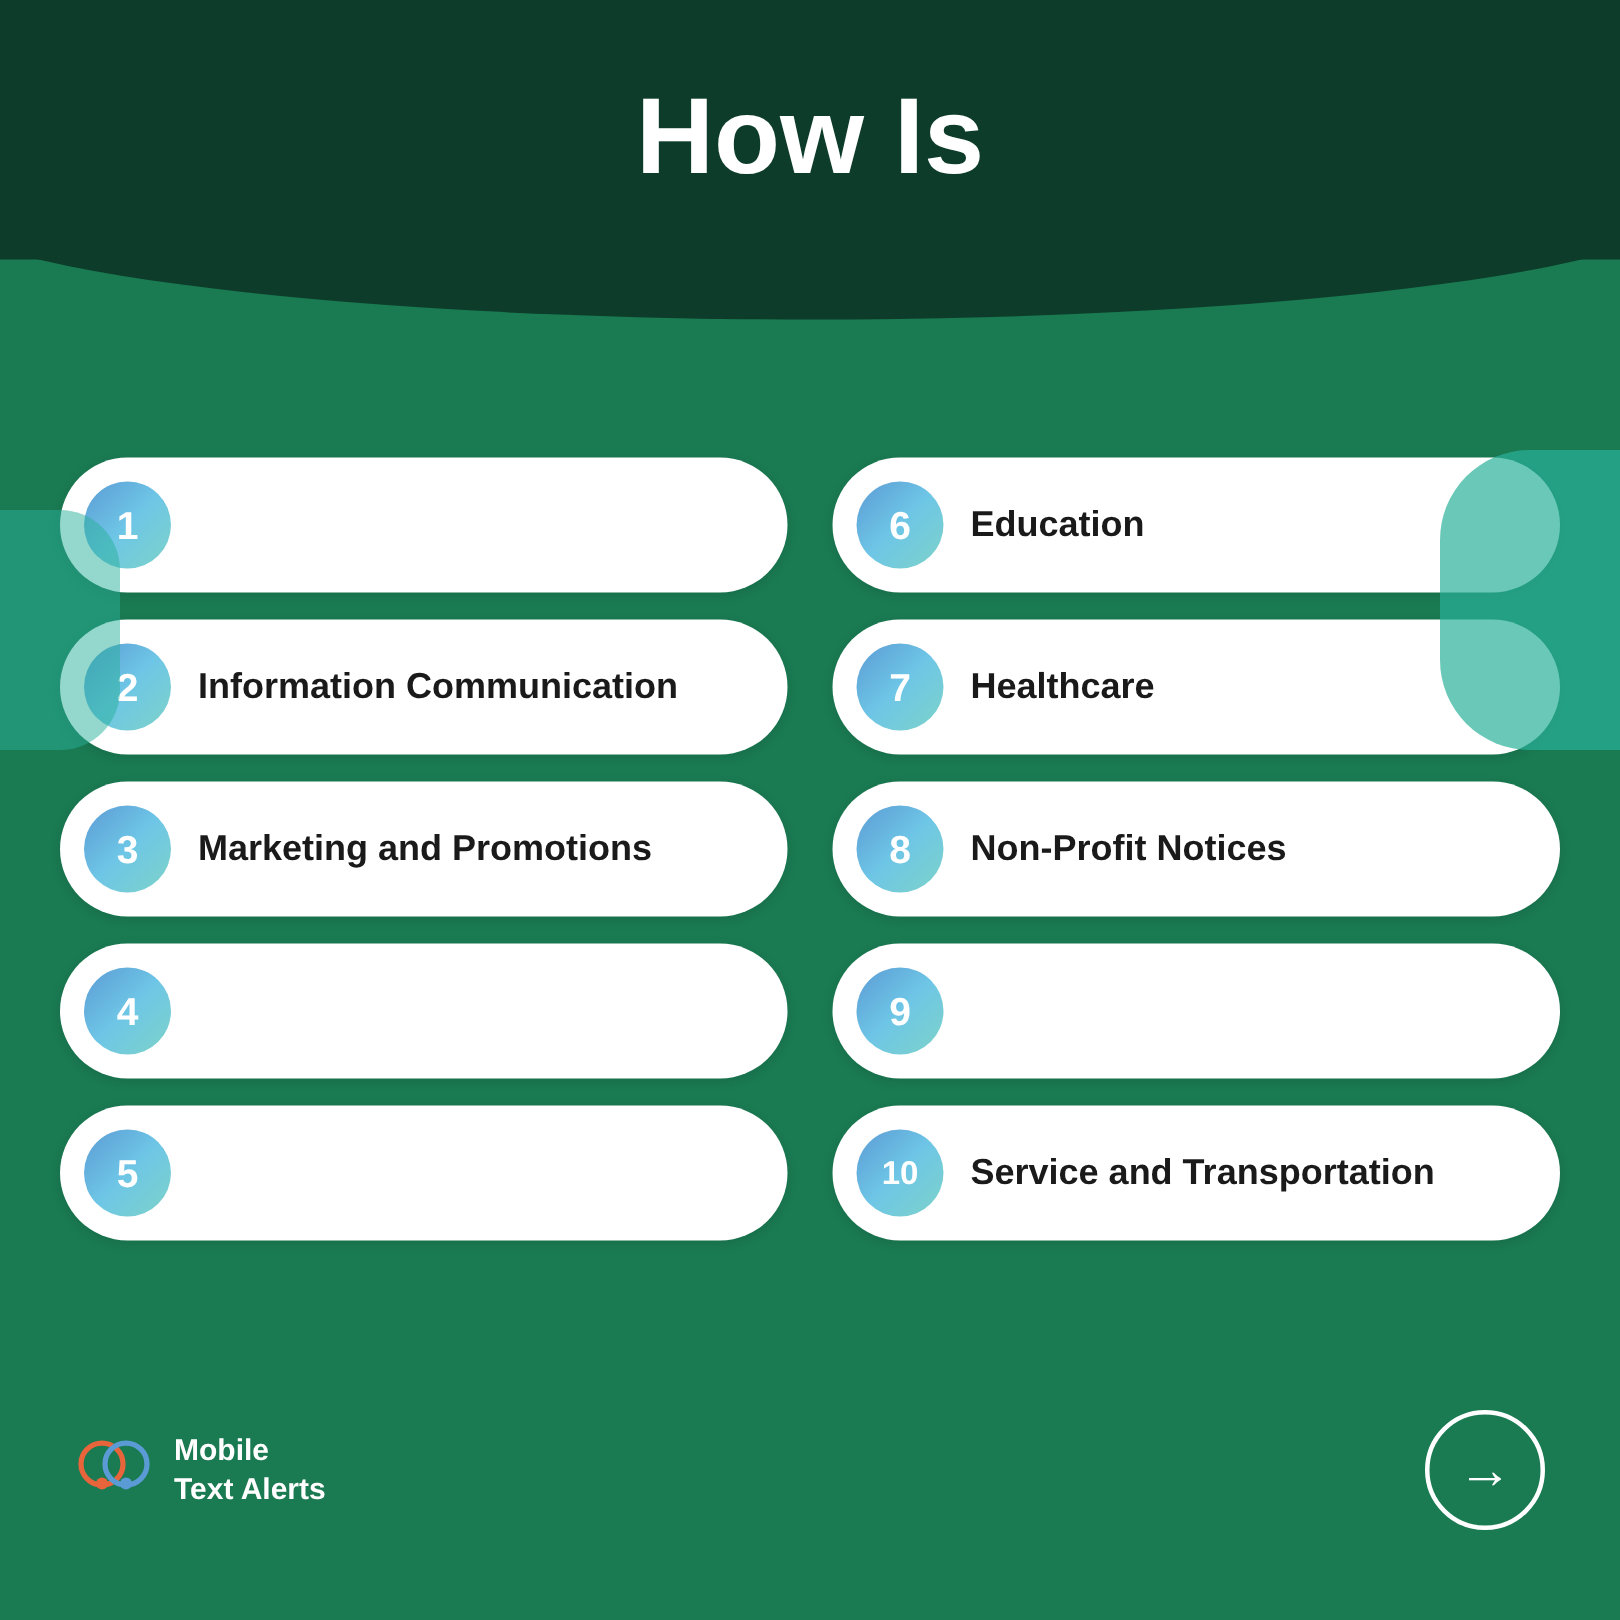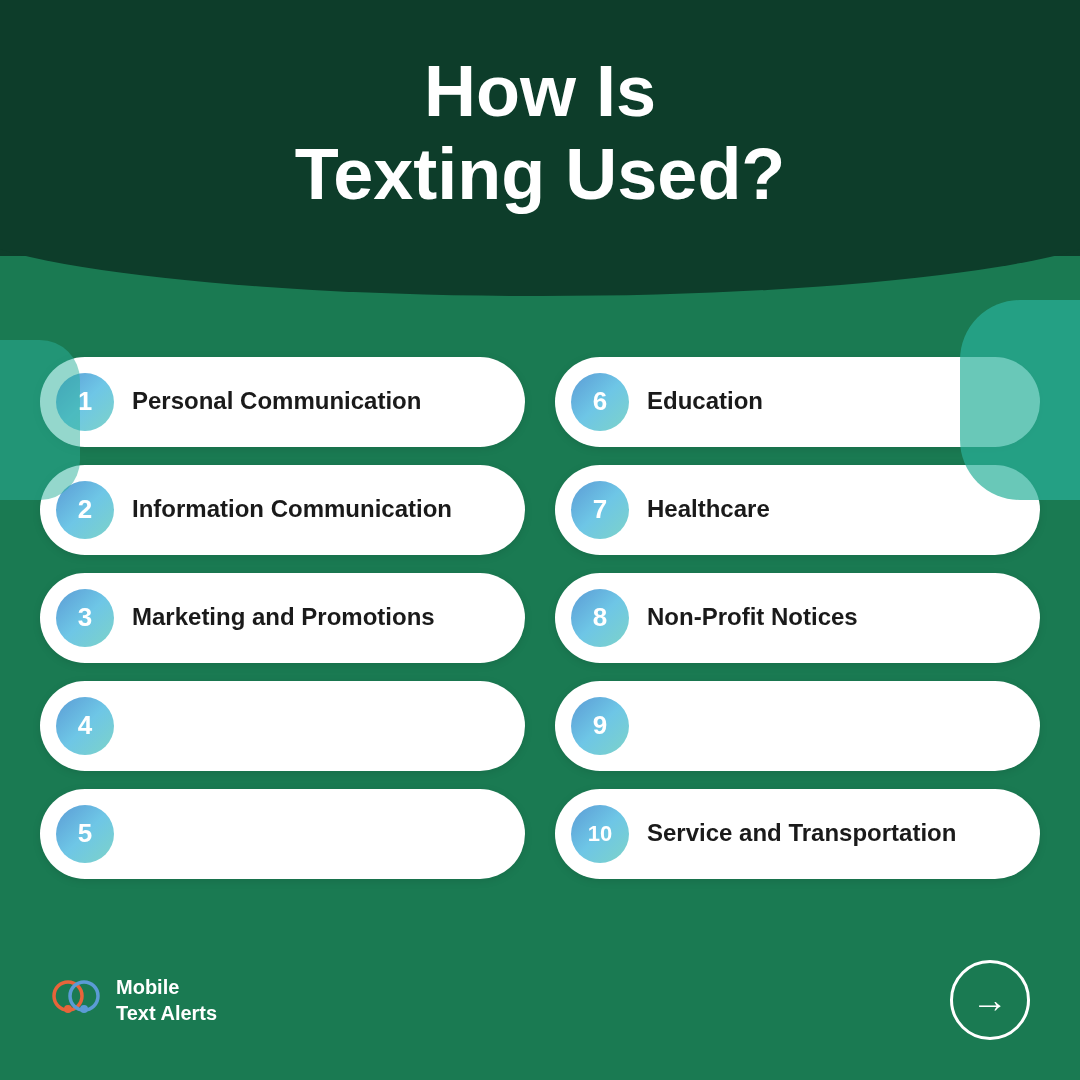--- a/index.html
+++ b/index.html
@@ -99,21 +99,21 @@
 
     .item-label {
       font-size: 24px;
       font-weight: 700;
       color: #1a1a1a;
       line-height: 1.2;
     }
 
     
     .footer-area {
-      padding: 20px 50px 40px 50px;
+      padding: 20px 50px 60px 50px;
       display: flex;
       justify-content: space-between;
       align-items: center;
       flex-shrink: 0;
     }
 
     .logo-area {
       display: flex;
       align-items: center;
       gap: 14px;
@@ -172,29 +172,27 @@
 <body>
 
 <div class="page-wrapper">
 
   <div class="teal-shape"></div>
   <div class="teal-shape-left"></div>
 
   <div class="header-area">
     <h1 class="main-title">
       <span>How Is</span><br>
-      <span>Texting Used?</span>
     </h1>
   </div>
 
   <div class="content-area">
     <div class="items-grid" id="items-grid">
     <div class="list-item">
           <div class="number-badge">1</div>
-          <span class="item-label">Personal Communication</span>
         </div>
         <div class="list-item">
           <div class="number-badge">6</div>
           <span class="item-label">Education</span>
         </div>
         <div class="list-item">
           <div class="number-badge">2</div>
           <span class="item-label">Information Communication</span>
         </div>
         <div class="list-item">

